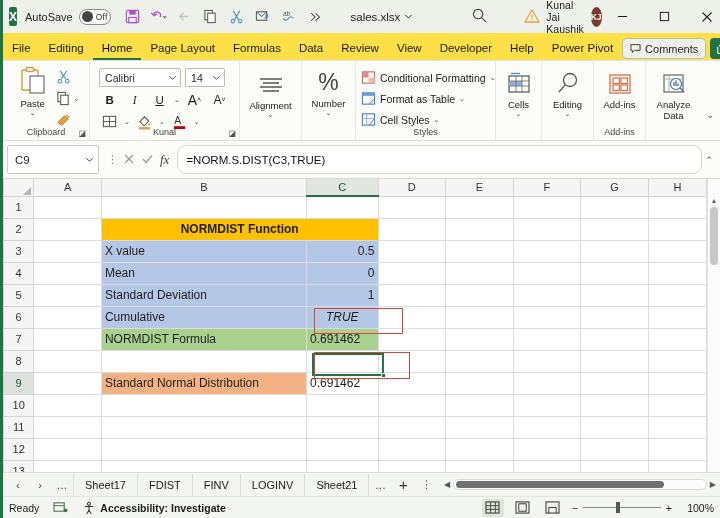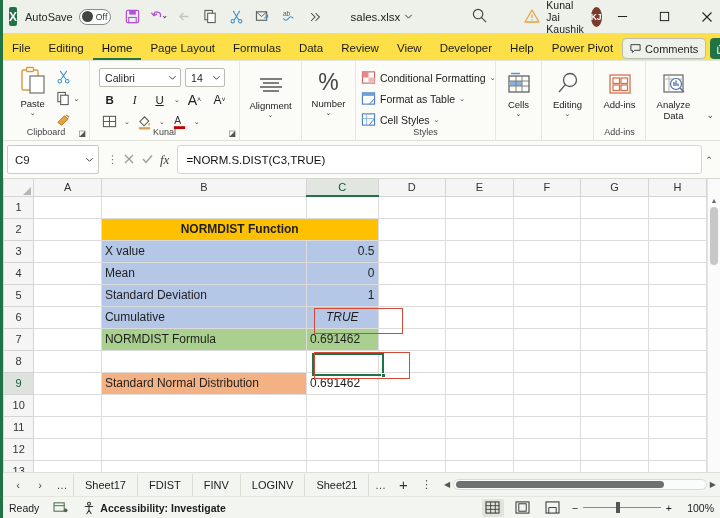--- a/index.html
+++ b/index.html
@@ -85,21 +85,21 @@
   .dlg { position: absolute; bottom: 2px; right: 3px; font-size: 8px; color: #555; }
   .ribbon-collapse { position: absolute; right: 6px; bottom: 20px; font-size: 9px; color: #444; }
 
   
   .fxbar { height: 38px; background: #fbfcf8; display: flex; align-items: stretch;
            border-bottom: 1px solid #d6d9cf; flex: none; padding: 4px 4px; }
   .namebox { width: 92px; border: 1px solid #c8ccc2; background: #fff; border-radius: 2px;
              display: flex; align-items: center; justify-content: space-between;
              padding: 0 4px 0 7px; font-size: 11.5px; }
   .fxmid { display: flex; align-items: center; gap: 6px; padding: 0 8px; }
-  .fxinput { flex: 1; border: 1px solid #d2d6cb; background: #fff; border-radius: 3px;
+  .fxinput { flex: 1; border: 1px solid #d2d6cb; background: #fff; border-radius: 9px;
              display: flex; align-items: center; padding: 0 8px; font-size: 11.5px;
              color: #111; }
   .fxcollapse { width: 14px; display: flex; align-items: center; justify-content: center;
                 font-size: 9px; color: #444; }
 
   
   .gridwrap { flex: 1; position: relative; background: #fff; overflow: hidden; display: flex; }
   .gridmain { flex: 1; position: relative; overflow: hidden; }
   table.sheet { border-collapse: collapse; table-layout: fixed; }
   .colhdr td, .colhdr th { height: 17px; background: #f5f5f5; border: 1px solid #d4d4d4;

